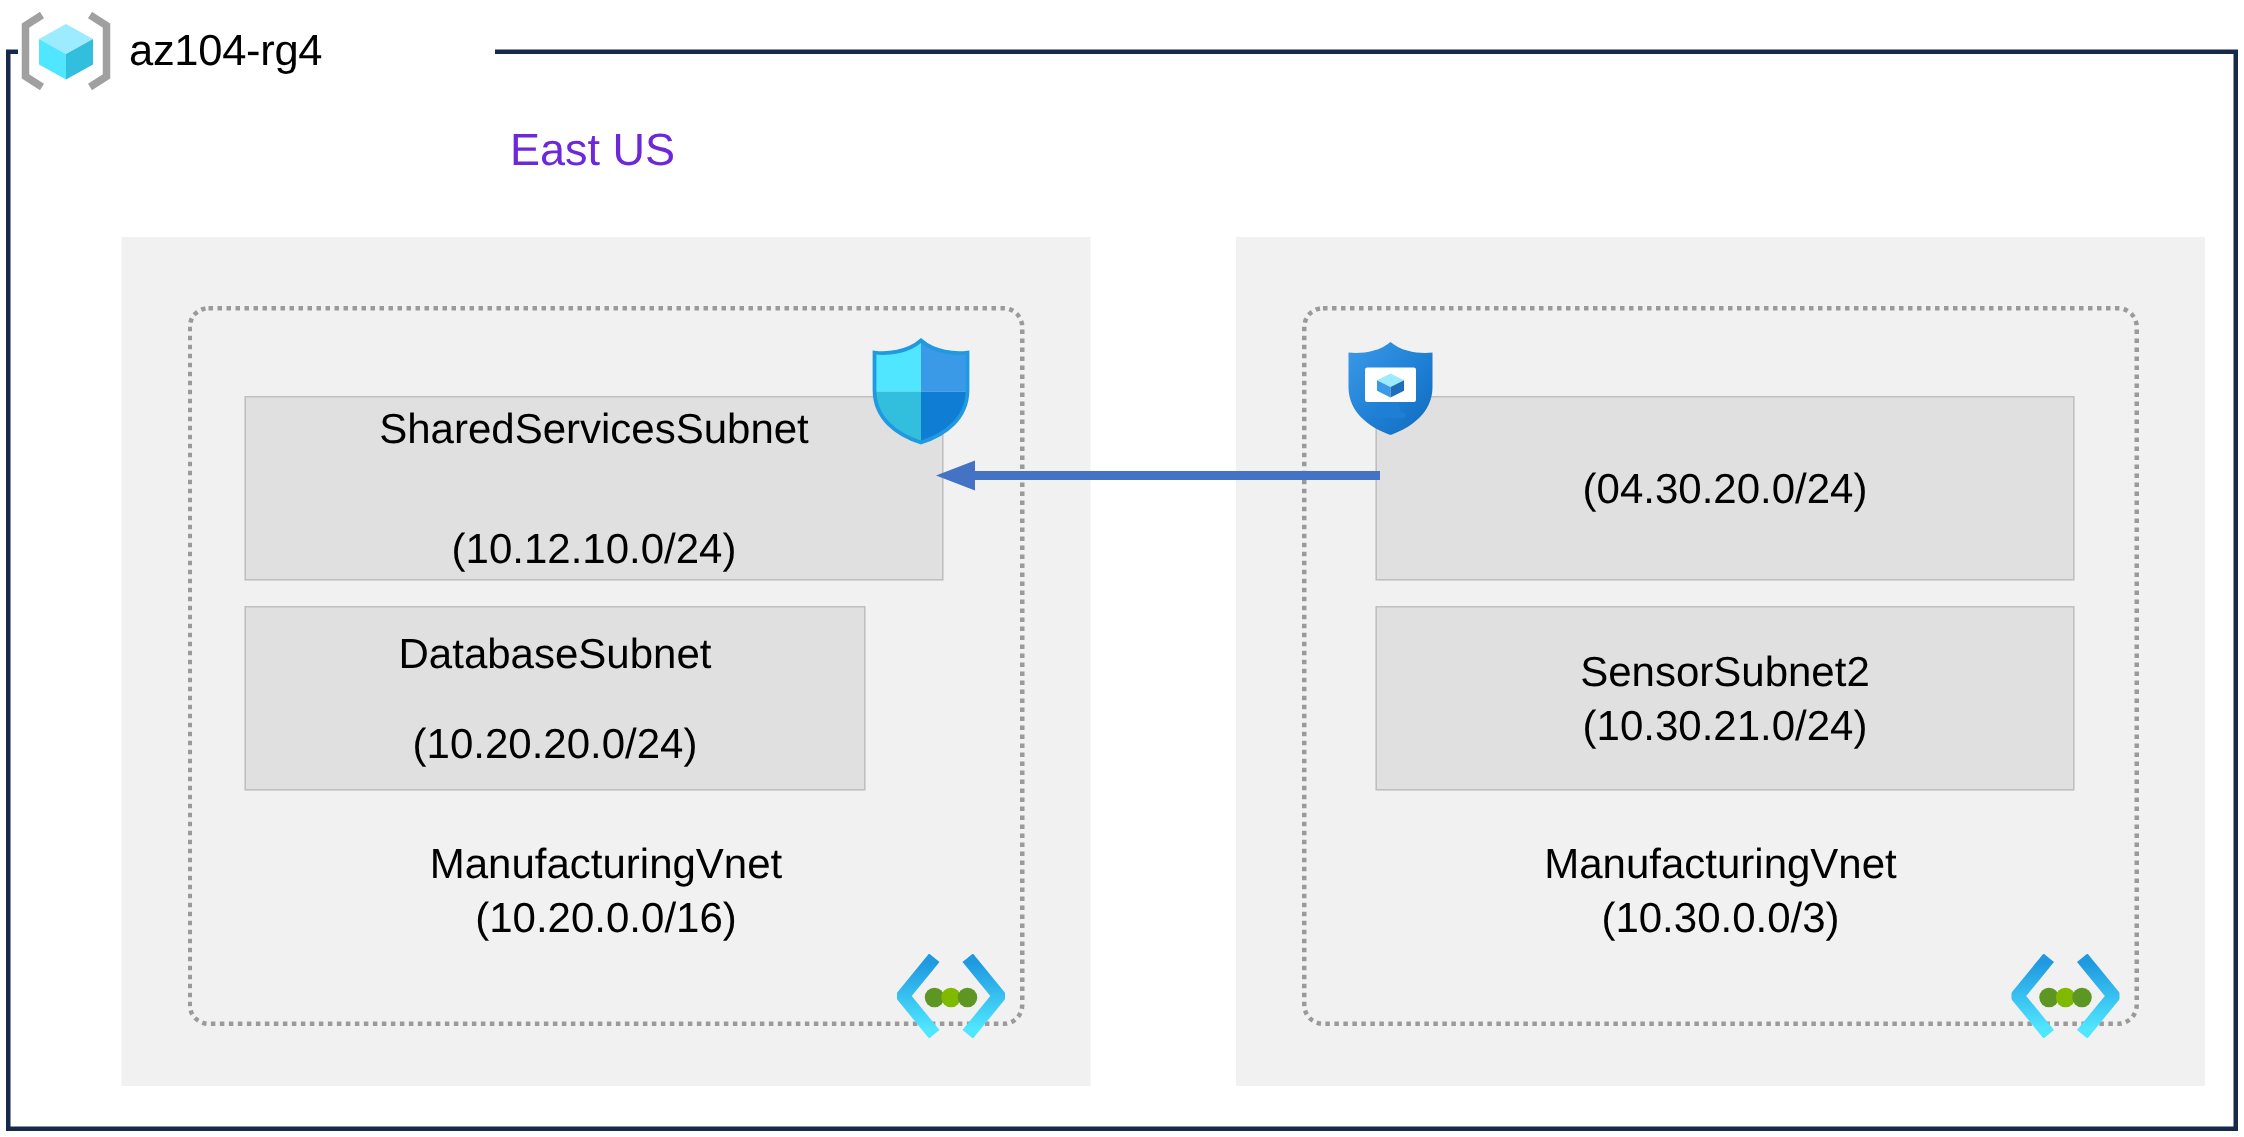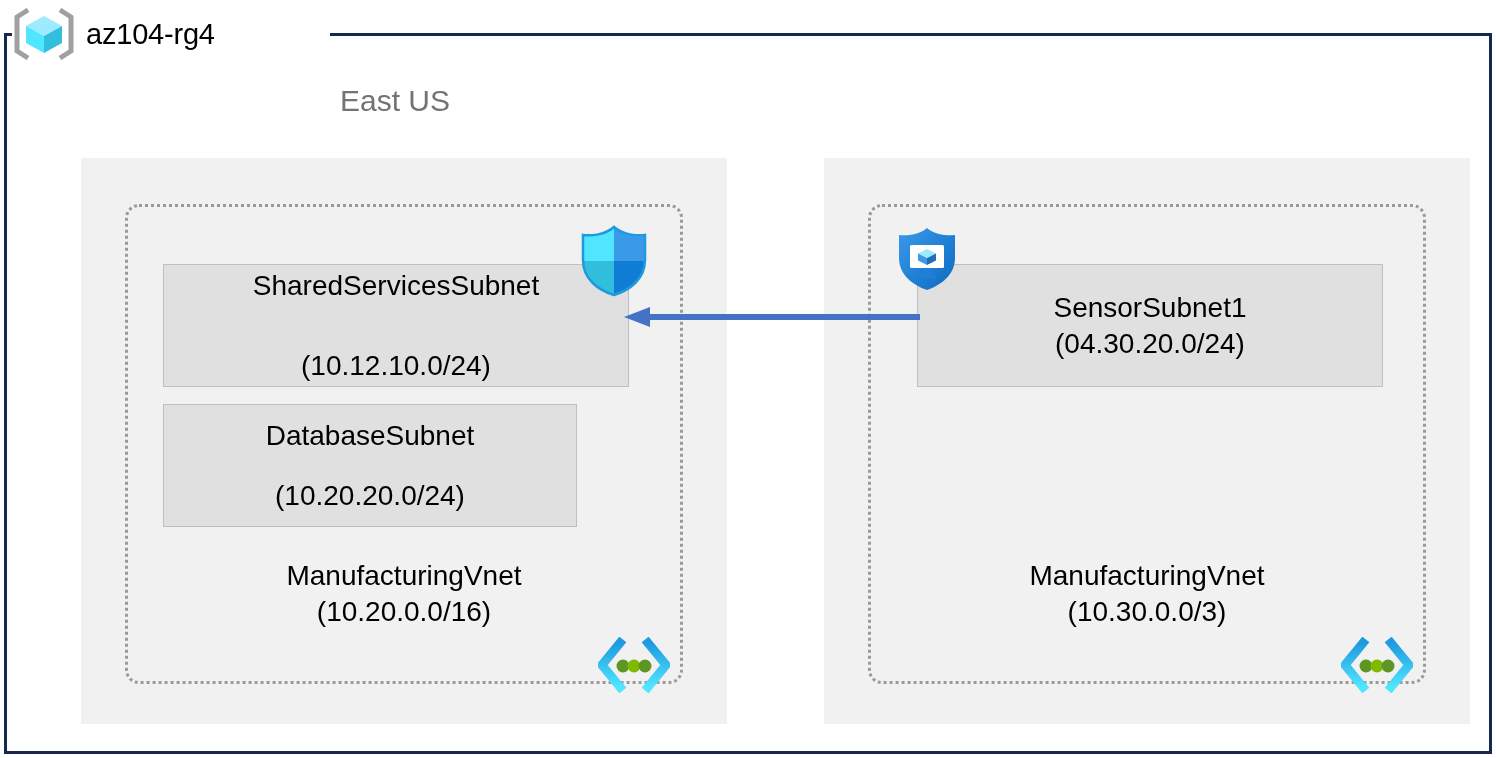--- a/index.html
+++ b/index.html
@@ -54,21 +54,21 @@
   .rg-icon { position: relative; width: 64px; height: 52px; flex: 0 0 auto; }
 
   
   .region {
     position: absolute;
     top: 86px;
   }
   .region-label {
     text-align: center;
     font-size: 30px;
-    color: #737373;
+    color: #6d28d9;
     line-height: 1.0;
     white-space: nowrap;
   }
   .region-box {
     position: absolute;
     background: #f1f1f1;
     border: none;
   }
 
   
@@ -199,24 +199,27 @@
       <path d="M36 3 C27 11 13 12 5 11 L5 36 C5 55 20 66 36 71 C52 66 67 55 67 36 L67 11 C59 12 45 11 36 3 Z" fill="none" stroke="#1f9ae0" stroke-width="2.5"></path>
     </svg>
   </span>
 
 
   <div class="region-box" style="left:824px; top:158px; width:646px; height:566px;"></div>
 
   <div class="vnet" style="left:868px; top:204px; width:558px; height:480px;">
 
     <div class="subnet" style="left:46px; top:57px; width:466px; height:123px;">
-      <span>SensorSubnet1</span>
       <span>(04.30.20.0/24)</span>
     </div>
 
+    <div class="subnet" style="left:46px; top:197px; width:466px; height:123px;">
+      <span>SensorSubnet2</span>
+      <span>(10.30.21.0/24)</span>
+    </div>
 
     <div class="vnet-caption" style="top:351px;">
       <div>ManufacturingVnet</div>
       <div>(10.30.0.0/3)</div>
     </div>
 
     <span class="icon-abs" style="right:10px; bottom:-16px;">
       <svg width="72" height="56" viewBox="0 0 72 56" xmlns="http://www.w3.org/2000/svg">
         <defs>
           <linearGradient id="vnetg3" x1="0" y1="0" x2="0" y2="1">

